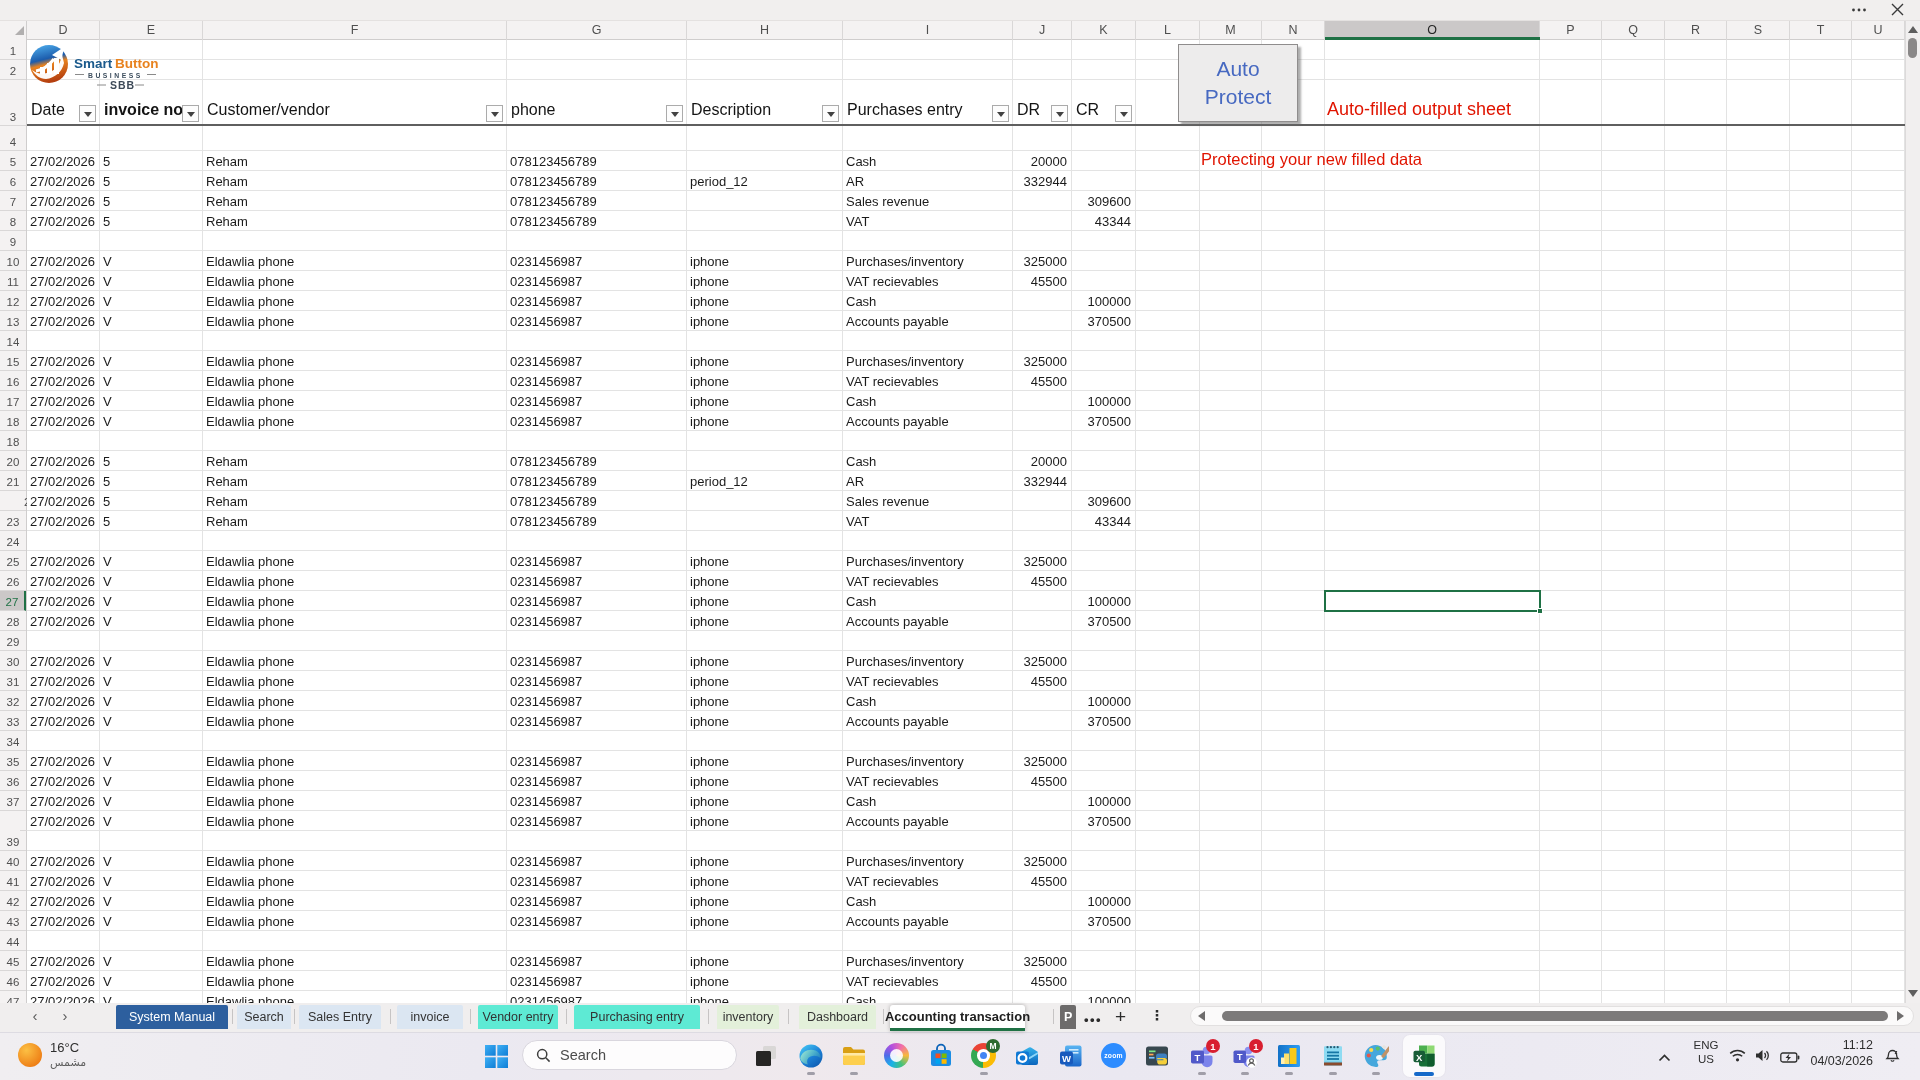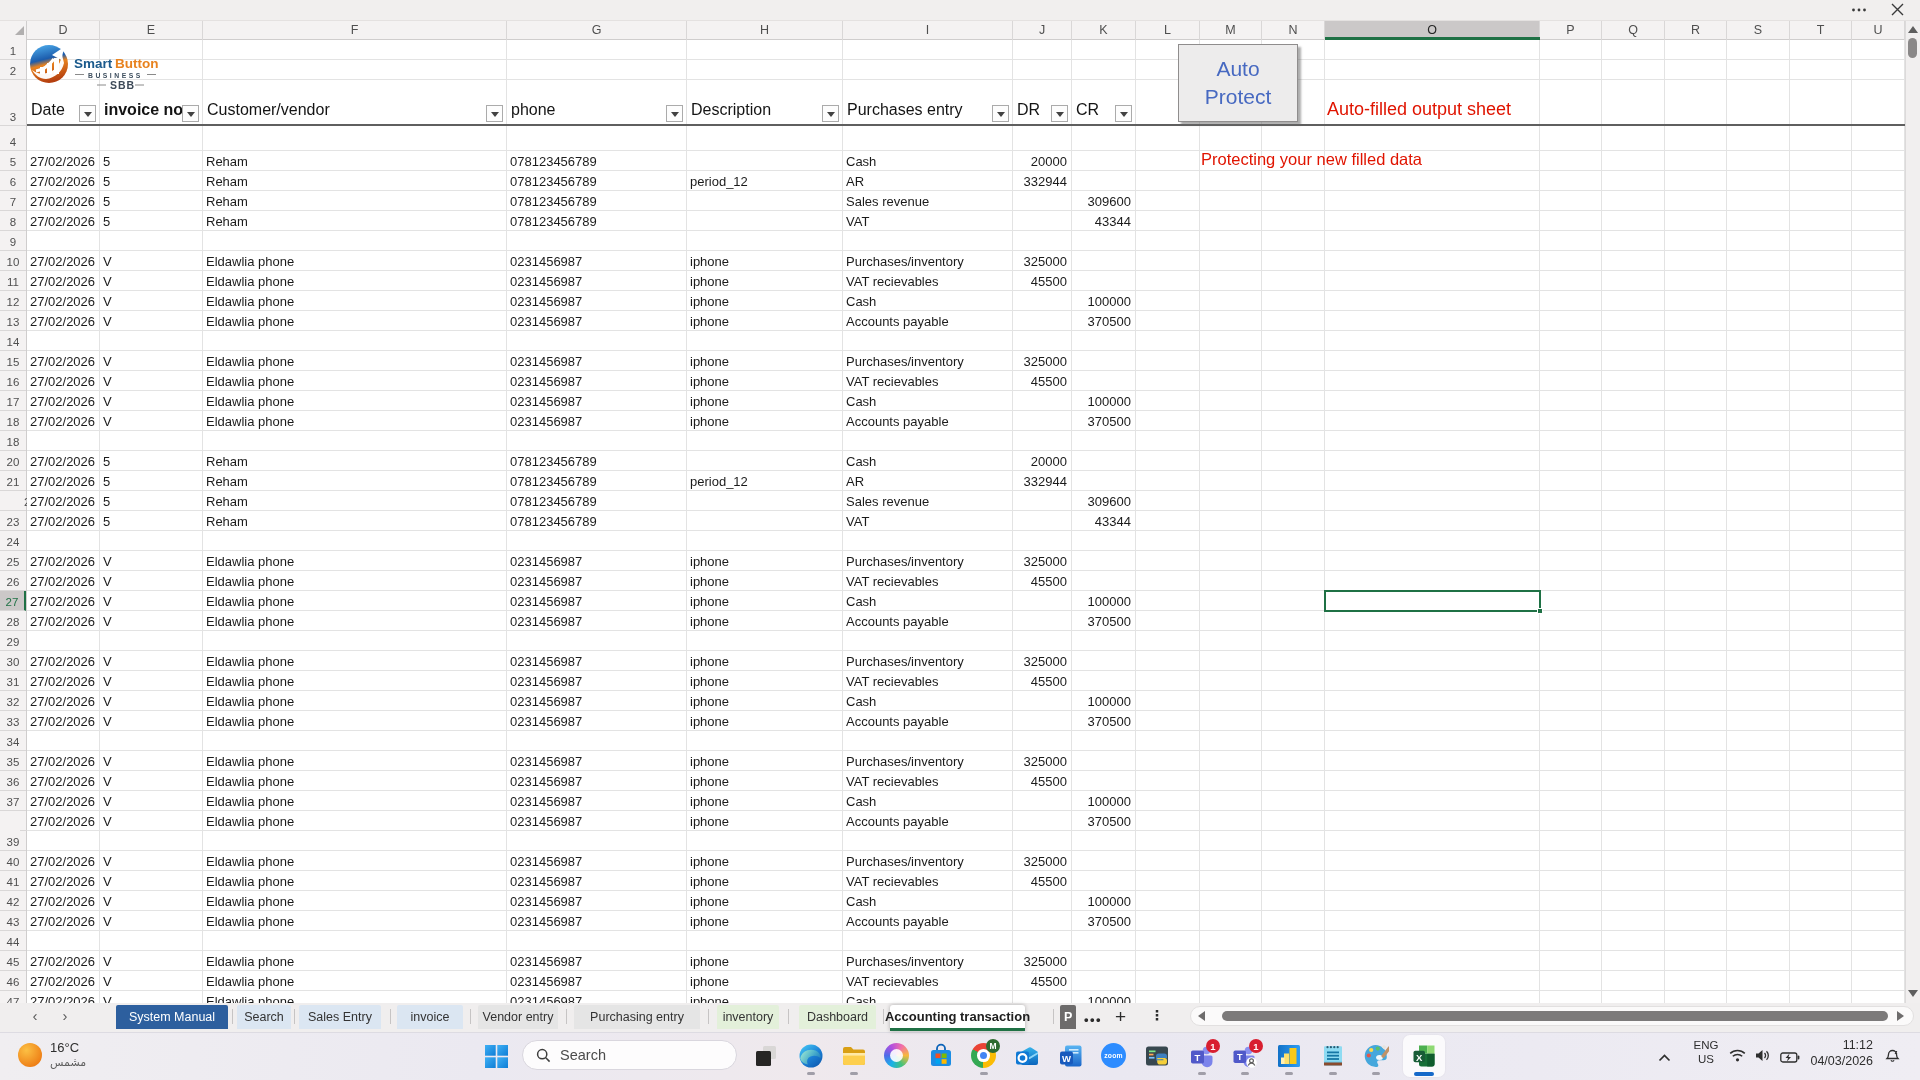--- a/index.html
+++ b/index.html
@@ -56,21 +56,21 @@
 #vs-down{left:1908px;top:990px;width:0;height:0;border-left:5px solid transparent;border-right:5px solid transparent;
   border-top:7px solid #5e5e5e}
 
 #tabstrip{left:0;top:1003px;width:1920px;height:29px;background:#f0eeee}
 .tabnav{position:absolute;top:1008px;width:16px;height:16px;color:#5a5a5a;font-size:15px;line-height:16px;
   text-align:center}
 .stab{position:absolute;top:1005px;height:24px;border-radius:2px 2px 0 0;font-size:12.5px;
   display:flex;align-items:center;justify-content:center;white-space:nowrap;color:#333}
 .stab.navy{background:#2d5f9e;color:#fff}
 .stab.blue{background:#dbe6f2}
-.stab.peach{background:#e5e5e5}
+.stab.peach{background:#5eead4}
 .stab.green{background:#e3f0da}
 .stab.dark{background:#6d6b6b;color:#fff}
 .stab.active{background:#fff;color:#202020;font-weight:bold;font-size:13px;
   box-shadow:0 0 4px rgba(0,0,0,.28);border-bottom:3px solid #1f7145;border-radius:3px 3px 0 0}
 .tabdiv{position:absolute;top:1009px;width:1px;height:15px;background:#c6c4c4}
 #tab-more{position:absolute;top:1012px;left:1084px;color:#2c2c2c;font-size:13px;letter-spacing:1.5px;font-weight:bold}
 #tab-add{position:absolute;top:1006px;left:1115px;color:#2c2c2c;font-size:19px;font-weight:400}
 #tab-menu{position:absolute;top:1007px;left:1150px;color:#2c2c2c;font-size:14px;font-weight:bold}
 #hscroll-track{position:absolute;left:1190px;top:1006px;width:724px;height:20px;background:#fbfafa;
   border:1px solid #e2e0e0;border-radius:10px}

